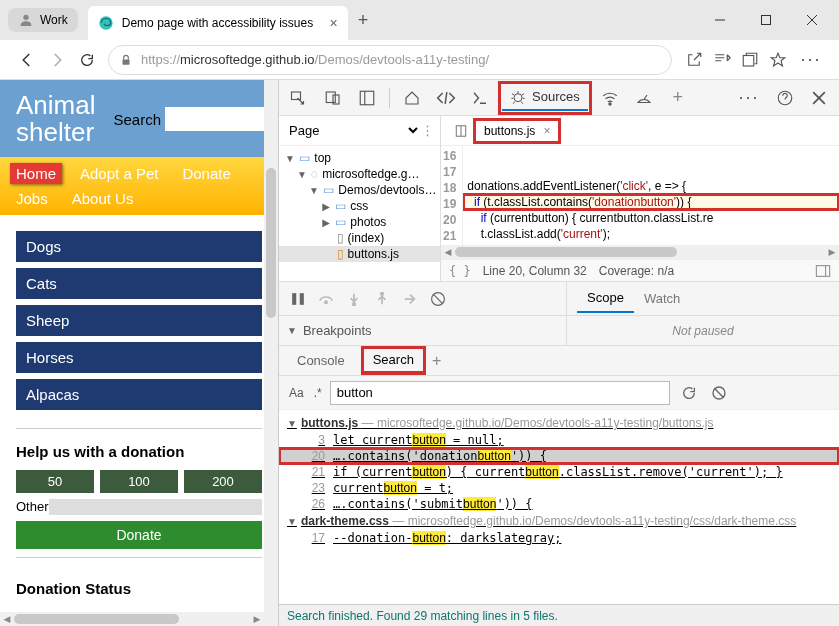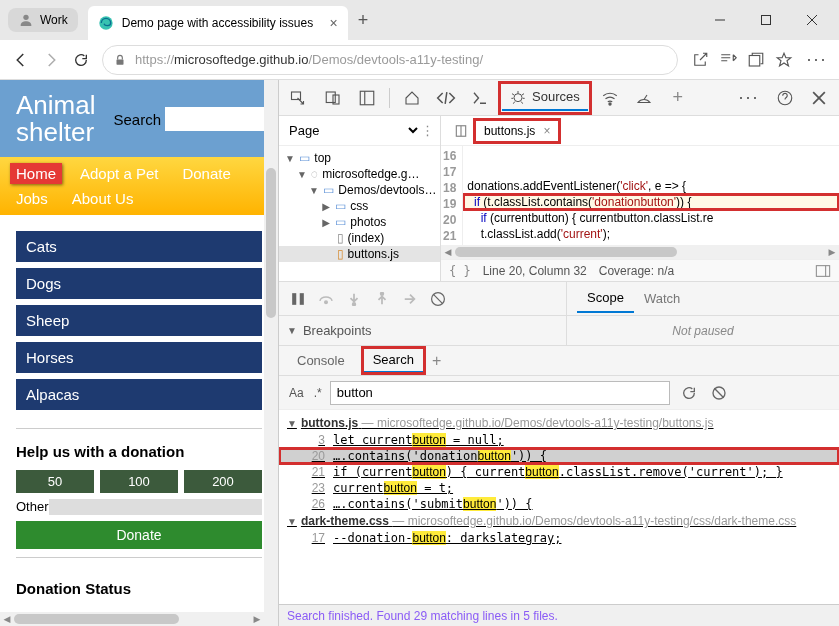--- a/index.html
+++ b/index.html
@@ -10,21 +10,21 @@
 .profile-btn { display:flex; align-items:center; background:#d8d8d8; border-radius:8px; padding:4px 10px; margin:0 4px; font-size:12px; }
 .profile-btn svg { width:16px; height:16px; margin-right:6px; fill:#888; }
 .tab { display:flex; align-items:center; background:#fff; border-radius:6px 6px 0 0; padding:6px 10px; margin-left:6px; height:34px; align-self:flex-end; min-width:260px; }
 .tab svg.favicon { width:16px; height:16px; margin-right:8px; }
 .tab-title { font-size:12px; white-space:nowrap; overflow:hidden; text-overflow:ellipsis; flex:1; }
 .tab-close { margin-left:6px; font-size:14px; color:#666; }
 .newtab { margin-left:10px; font-size:18px; color:#555; }
 .win-controls { margin-left:auto; display:flex; }
 .win-btn { width:46px; height:32px; display:flex; align-items:center; justify-content:center; color:#333; }
 
-.addrbar { height:40px; background:#fff; display:flex; align-items:center; padding:0 6px; border-bottom:1px solid #ddd; }
+.addrbar { height:40px; background:#fff; display:flex; align-items:center; padding:0 12px; border-bottom:1px solid #ddd; }
 .nav-btn { width:30px; height:30px; display:flex; align-items:center; justify-content:center; color:#555; border-radius:4px; }
 .addr-field { flex:1; display:flex; align-items:center; background:#fff; border:1px solid #ddd; border-radius:16px; height:30px; padding:0 10px; margin:0 6px; font-size:13px; color:#555; }
 .addr-field svg { width:14px; height:14px; margin-right:8px; fill:#777; }
 .addr-url .dim { color:#9a9a9a; }
 .addr-icons { display:flex; gap:8px; margin:0 6px; }
 .addr-icons .ic { width:20px; height:20px; display:flex; align-items:center; justify-content:center; color:#555; }
 .more { font-size:18px; letter-spacing:1px; color:#555; padding:0 6px; }
 
 
 .content { display:flex; height:546px; }
@@ -116,21 +116,21 @@
 .results { flex:1; overflow:hidden; background:#fff; font-size:12px; padding:4px 0;text-decoration:underline; }
 .results .file-head { padding:2px 8px; color:#333; }
 .results .file-head .path { color:#999; }
 .results .file-head .arrow { color:#666; margin-right:4px; font-size:10px; }
 .results .res-line { padding:1px 8px 1px 20px; display:flex; }
 .results .res-line .ln { color:#999; width:26px; text-align:right; margin-right:8px; }
 .results .res-line .txt { font-family:Consolas,monospace; }
 .results .hl { background:#ffeb3b; }
 .results .selected { background:#d0d0d0; }
 
-.status-bar { height:22px; border-top:1px solid #ccc; background:#f0f0f0; display:flex; align-items:center; padding:0 8px; font-size:12px; color:#8b5cf6; }
+.status-bar { height:22px; border-top:1px solid #ccc; background:#f0f0f0; display:flex; align-items:center; padding:0 8px; font-size:12px; color:#0f766e; }
 
 svg { display:block; }
 .hscroll { height:14px; background:#f0f0f0; display:flex; align-items:center; }
 .hscroll .sb-btn { width:14px; height:14px; display:flex; align-items:center; justify-content:center; color:#888; font-size:9px; }
 .hscroll .track { flex:1; height:14px; position:relative; }
 .hscroll .thumb { position:absolute; top:2px; bottom:2px; background:#c8c8c8; border-radius:5px; }
 </style>
 </head>
 <body>
 
@@ -229,22 +229,22 @@
       <input class="search-box" style="">
     </div>
     <div class="main-nav">
       <a href="#" class="active">Home</a>
       <a href="#">Adopt a Pet</a>
       <a href="#">Donate</a>
       <a href="#">Jobs</a>
       <a href="#">About Us</a>
     </div>
     <div class="cat-list">
+      <div class="cat">Dogs</div>
       <div class="cat">Cats</div>
-      <div class="cat">Dogs</div>
       <div class="cat">Sheep</div>
       <div class="cat">Horses</div>
       <div class="cat">Alpacas</div>
     </div>
     <hr>
     <div class="donation-h">Help us with a donation</div>
     <div class="donate-row">
       <div class="donate-btn">50</div>
       <div class="donate-btn">100</div>
       <div class="donate-btn">200</div>

